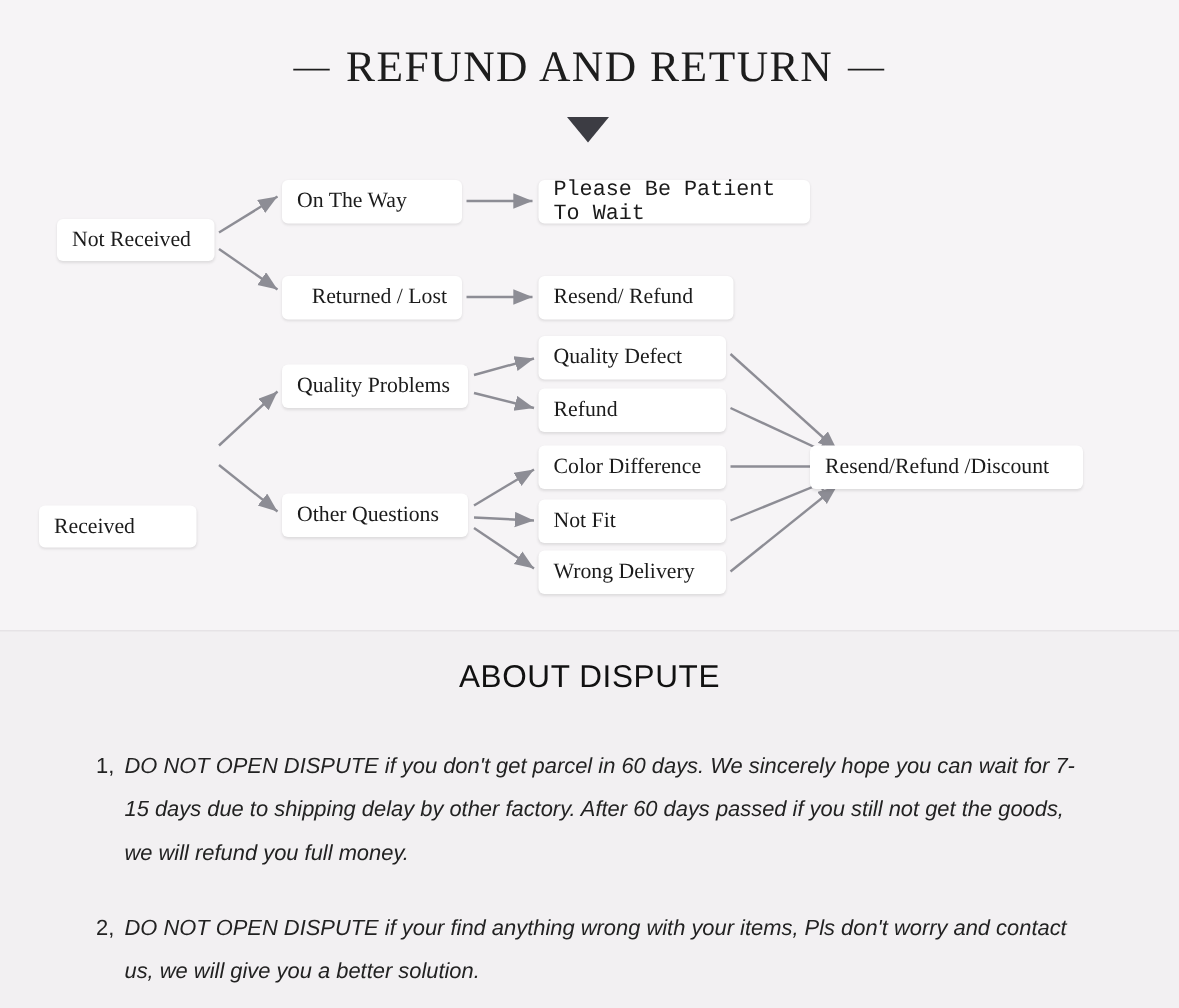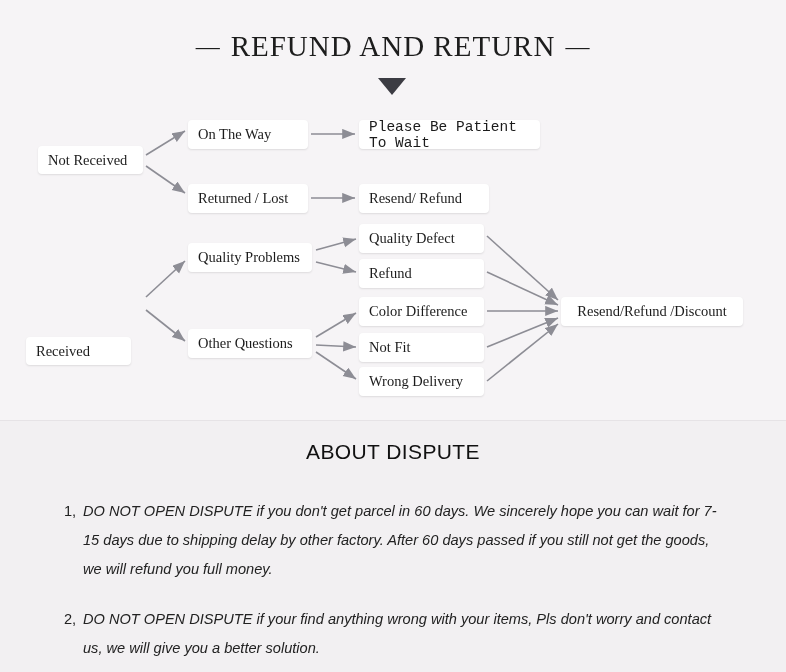--- a/index.html
+++ b/index.html
@@ -162,21 +162,21 @@
     <div id="nodes-layer">
         <div class="node" style="left: 38px; top: 146px; width: 105px; height: 28px;">
           <span>Not Received</span>
         </div>
         <div class="node" style="left: 26px; top: 289px; width: 105px; height: 28px; margin-top: 48px;">
           <span>Received</span>
         </div>
         <div class="node" style="left: 188px; top: 120px; width: 120px; height: 29px;">
           <span>On The Way</span>
         </div>
-        <div class="node" style="left: 188px; top: 184px; width: 120px; height: 29px;">
+        <div class="node" style="left: 188px; top: 184px; width: 120px; height: 29px; justify-content: flex-end;">
           <span>Returned / Lost</span>
         </div>
         <div class="node" style="left: 188px; top: 243px; width: 124px; height: 29px;">
           <span>Quality Problems</span>
         </div>
         <div class="node" style="left: 188px; top: 329px; width: 124px; height: 29px; text-align: right;">
           <span>Other Questions</span>
         </div>
         <div class="node" style="left: 359px; top: 120px; width: 181px; height: 29px; font-family: Liberation Mono, monospace;">
           <span>Please Be Patient To Wait</span>
@@ -192,21 +192,21 @@
         </div>
         <div class="node" style="left: 359px; top: 297px; width: 125px; height: 29px;">
           <span>Color Difference</span>
         </div>
         <div class="node" style="left: 359px; top: 333px; width: 125px; height: 29px;">
           <span>Not Fit</span>
         </div>
         <div class="node" style="left: 359px; top: 367px; width: 125px; height: 29px;">
           <span>Wrong Delivery</span>
         </div>
-        <div class="node" style="left: 561px; top: 297px; width: 182px; height: 29px; justify-content: center;">
+        <div class="node" style="left: 540px; top: 297px; width: 182px; height: 29px;">
           <span>Resend/Refund /Discount</span>
         </div>
       </div>
   </div>
 
   <div id="dispute-section">
   </div>
 
   <div id="dispute-title">ABOUT DISPUTE</div>
 

